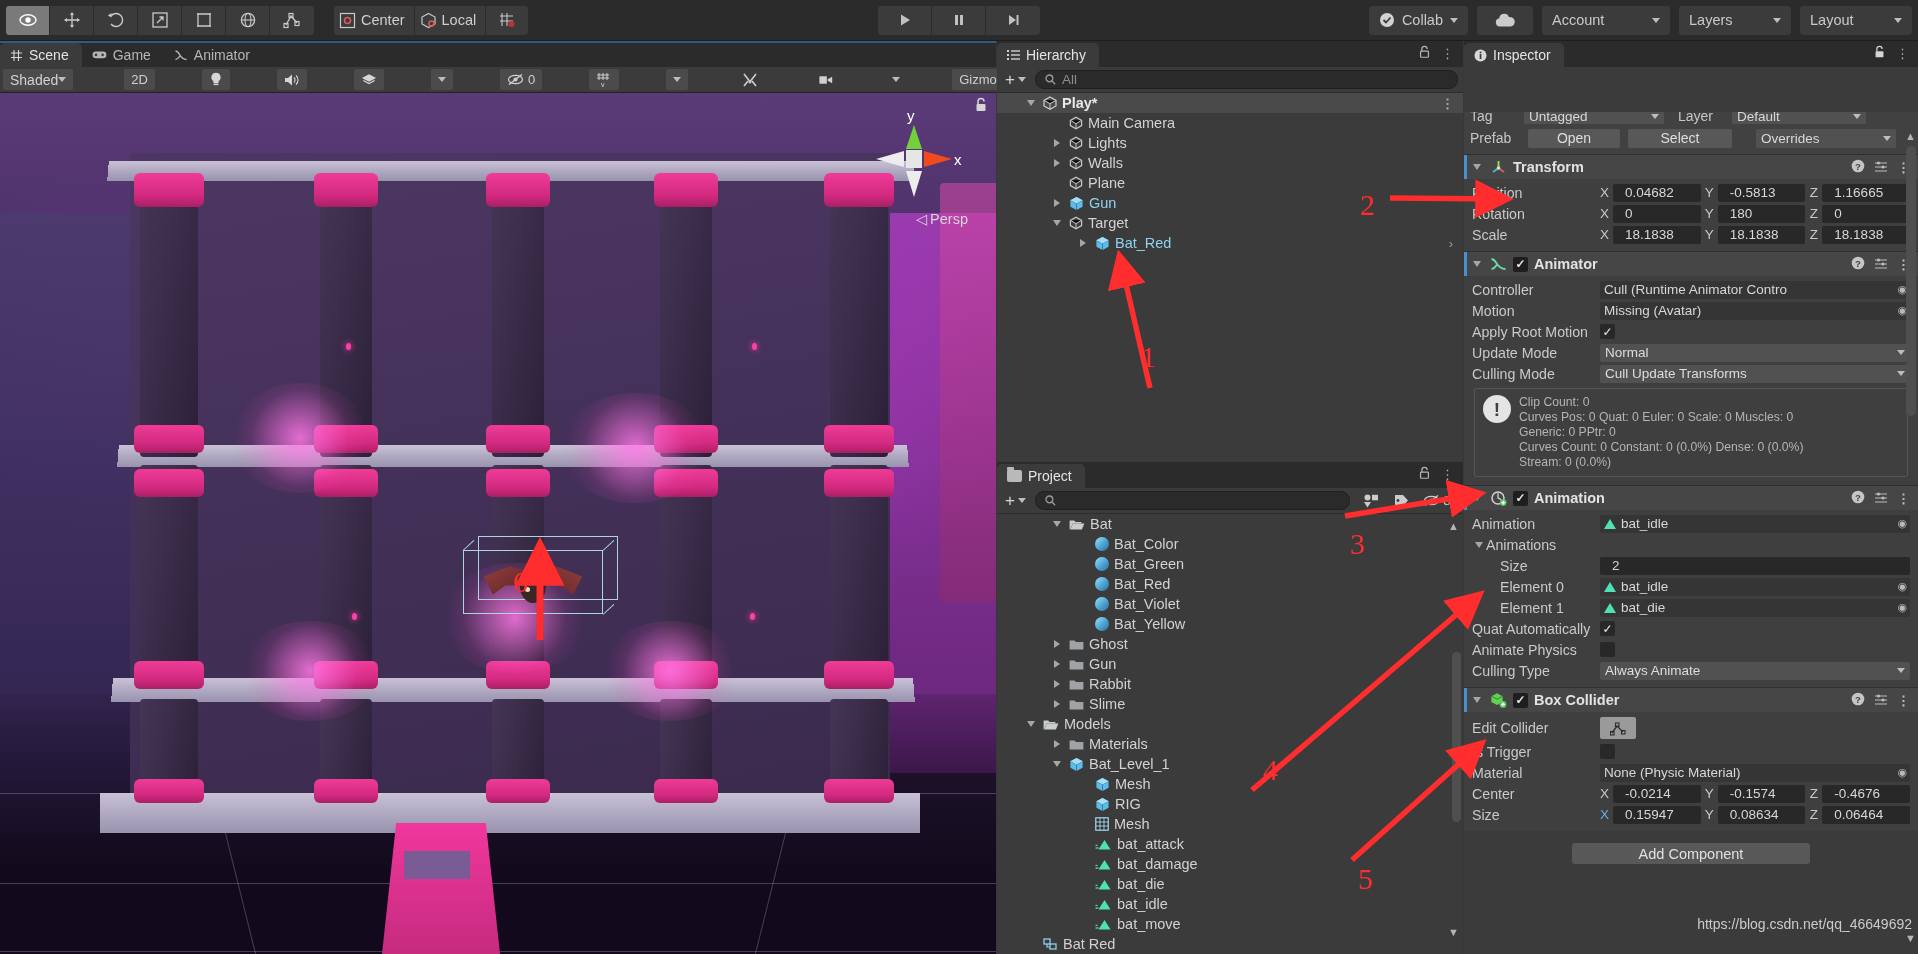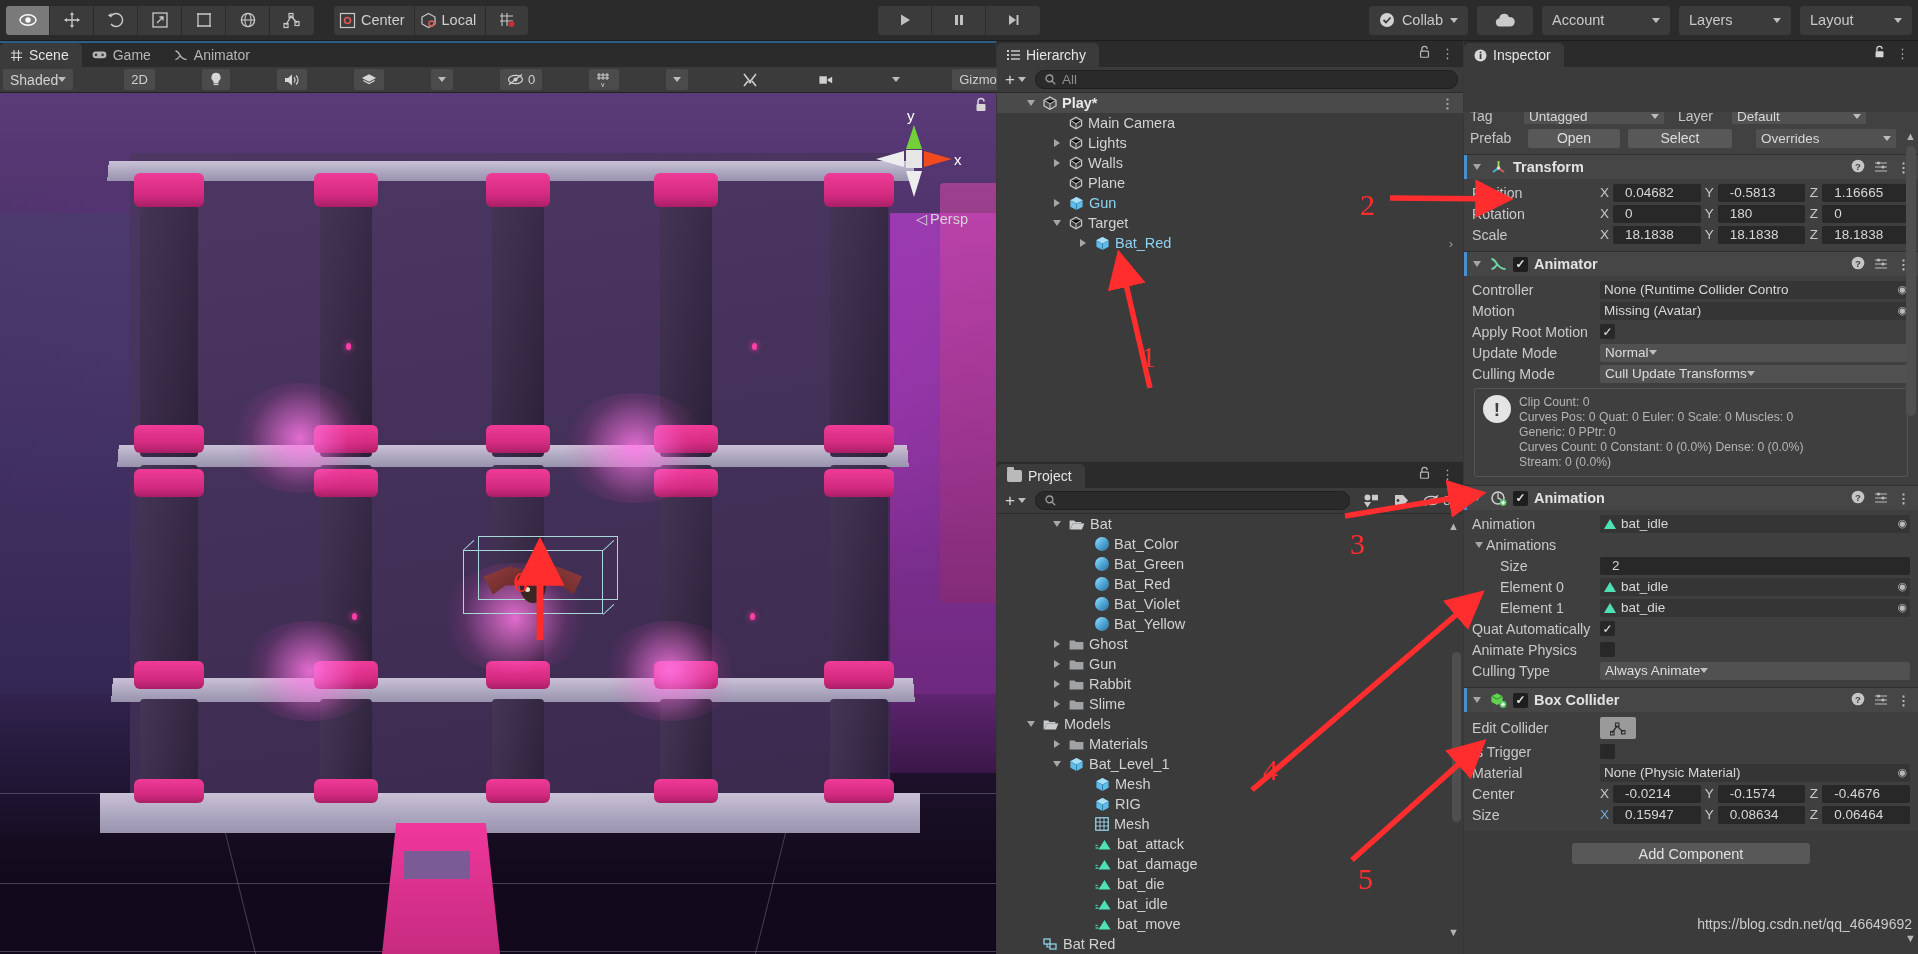--- a/index.html
+++ b/index.html
@@ -191,21 +191,21 @@
     color:#d7d7d7; font-size:13.5px; padding:0 12px; display:flex; align-items:center;
     overflow:hidden; white-space:nowrap;
   }
   .objfield {
     flex:1; height:18px; background:#353535; border-radius:2px; display:flex; align-items:center;
     gap:5px; padding: 0 4px; color:#d7d7d7; font-size:13.5px; position:relative;
   }
   .objfield .picker { position:absolute; right:3px; color:#b9b9b9; font-size:11px; }
   .selfield {
     flex:1; height:18px; background:#515151; border-radius:2px; display:flex; align-items:center;
-    padding:0 5px; color:#dddddd; font-size:13.5px;
+    justify-content:space-between; padding:0 5px; color:#dddddd; font-size:13.5px;
   }
   .chkbox { width:15px; height:15px; background:#282828; border-radius:2px; display:flex;
             align-items:center; justify-content:center; color:#e6e6e6; font-size:12px; }
   .chkbox.hdr { background:#1e1e1e; }
   .helpbox {
     margin: 4px 2px 2px 2px; background:#3f3f3f; border:1px solid #555; border-radius:2px;
     display:flex; gap:8px; padding:6px 8px; font-size:12.2px; color:#b4b4b4; line-height:15px;
   }
   .warn-ico { width:28px; height:28px; background:#e4e4e4; border-radius:50%; flex:none;
               display:flex; align-items:center; justify-content:center; color:#3f3f3f; font-weight:bold; font-size:19px; }
@@ -1192,21 +1192,21 @@
                     <circle cx="4.5" cy="4" r="1.6" fill="#bcbcbc"></circle>
                     <circle cx="9" cy="8" r="1.6" fill="#bcbcbc"></circle>
                   </svg></span>
                 <span>⋮</span>
               </span>
             </div>
             <div class="comp-body">
               <div class="frow">
                 <span class="flabel">Controller</span>
                 <span class="objfield">
-                  <span>None (Runtime Collider Contro</span>
+                  <span>Cull (Runtime Animator Contro</span>
                   <span class="picker">◉</span>
                 </span>
               </div>
               <div class="frow">
                 <span class="flabel">Motion</span>
                 <span class="objfield">
                   <span>Missing (Avatar)</span>
                   <span class="picker">◉</span>
                 </span>
               </div>

